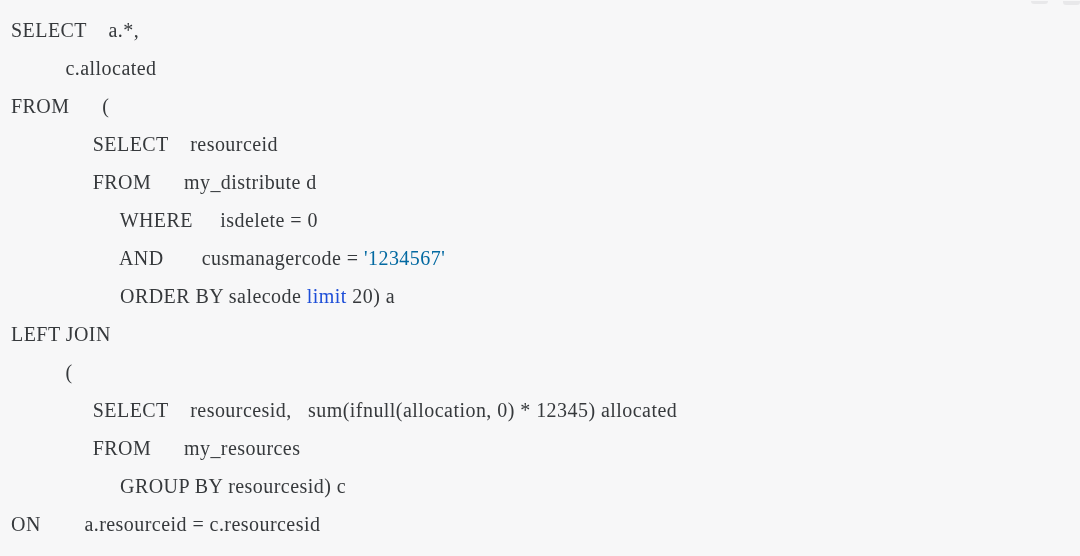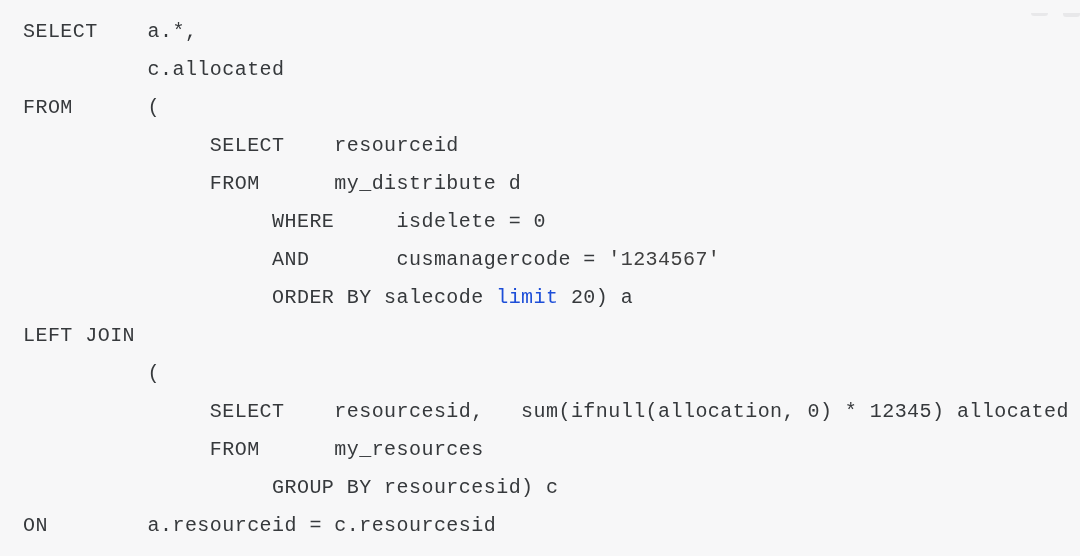--- a/index.html
+++ b/index.html
@@ -21,35 +21,35 @@
   }
   .artifact {
     position: absolute;
     top: 0;
     background: #e8e8ea;
     border-radius: 0 0 3px 3px;
   }
   .artifact.a1 { left: 1031px; width: 17px; height: 3px; }
   .artifact.a2 { left: 1063px; width: 17px; height: 4px; }
   pre.code {
-    margin: 13px;
-    padding: 0 0 0 10px;
-    font-family: Liberation Mono, monospace;
+    margin: 1px;
+    padding: 10px 0 0 10px;
+    font-family: Liberation Serif, serif;
     font-size: 20px;
     line-height: 38px;
     letter-spacing: 0.45px;
     white-space: pre;
     color: #36393c;
   }
   .code-line {
     height: 38px;
     white-space: pre;
   }
   .tok-default { color: #36393c; }
-  .tok-string  { color: #404040; }
+  .tok-string  { color: #0369a1; }
   .tok-keyword { color: #1d4ed8; }
 </style>
 </head>
 <body>
 
 <div class="screen">
   <div class="artifact a1"></div>
   <div class="artifact a2"></div>
   <pre class="code" id="code-block"><div class="code-line"><span class="tok-default">SELECT    a.*,</span></div><div class="code-line"><span class="tok-default">          c.allocated</span></div><div class="code-line"><span class="tok-default">FROM      (</span></div><div class="code-line"><span class="tok-default">               SELECT    resourceid</span></div><div class="code-line"><span class="tok-default">               FROM      my_distribute d</span></div><div class="code-line"><span class="tok-default">                    WHERE     isdelete = 0</span></div><div class="code-line"><span class="tok-default">                    AND       cusmanagercode = </span><span class="tok-string">'1234567'</span></div><div class="code-line"><span class="tok-default">                    ORDER BY salecode </span><span class="tok-keyword">limit</span><span class="tok-default"> 20) a</span></div><div class="code-line"><span class="tok-default">LEFT JOIN</span></div><div class="code-line"><span class="tok-default">          (</span></div><div class="code-line"><span class="tok-default">               SELECT    resourcesid,   sum(ifnull(allocation, 0) * 12345) allocated</span></div><div class="code-line"><span class="tok-default">               FROM      my_resources</span></div><div class="code-line"><span class="tok-default">                    GROUP BY resourcesid) c</span></div><div class="code-line"><span class="tok-default">ON        a.resourceid = c.resourcesid</span></div></pre>
 </div>

